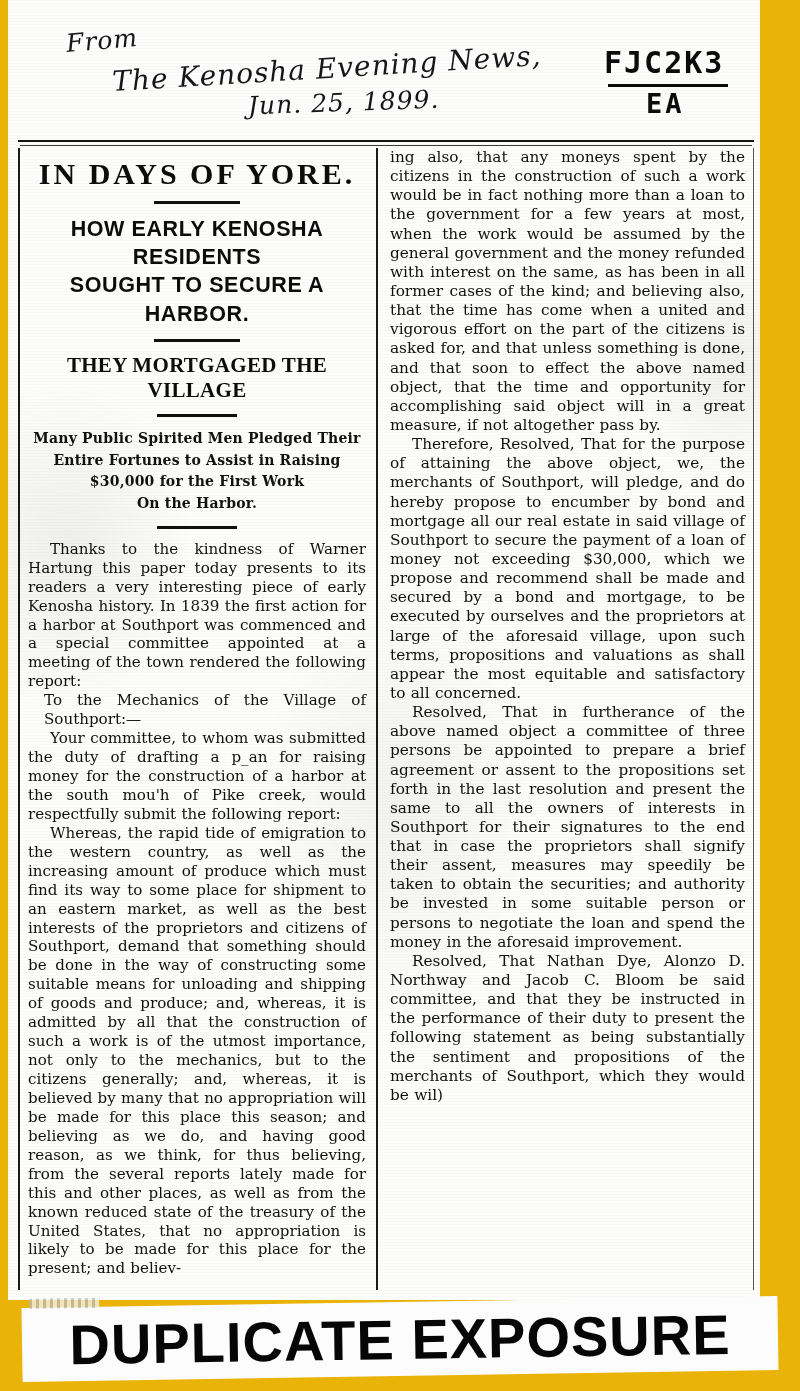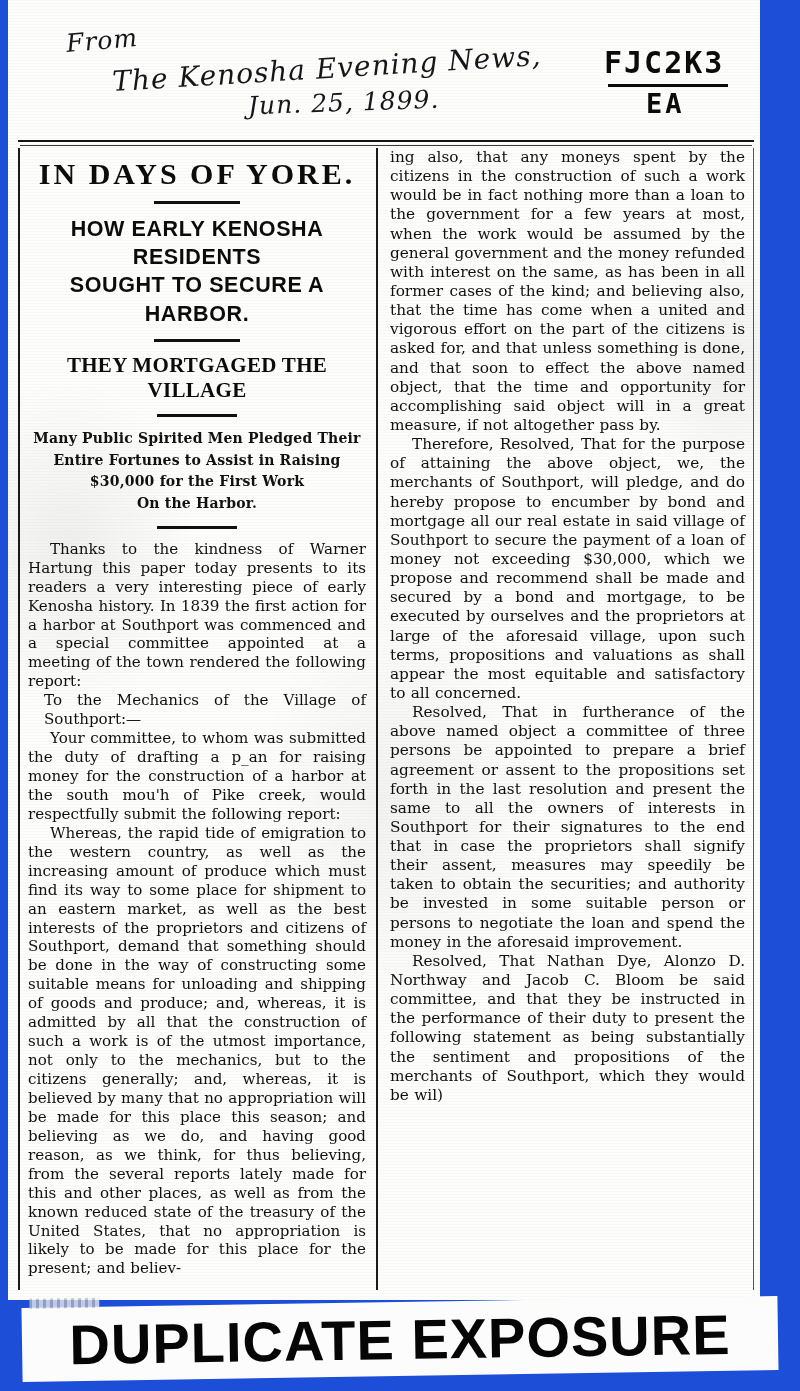--- a/index.html
+++ b/index.html
@@ -12,21 +12,21 @@
     height: 1391px;
     position: relative;
     overflow: hidden;
     font-family: "Liberation Serif", serif;
   }
 
   
   #scan {
     position: absolute;
     inset: 0;
-    background: #1d4ed8;
+    background: #eab308;
     padding-left: 8px;
   }
 
   
   #sheet {
     position: absolute;
     left: 8px;
     top: 0px;
     width: 752px;
     height: 1300px;

